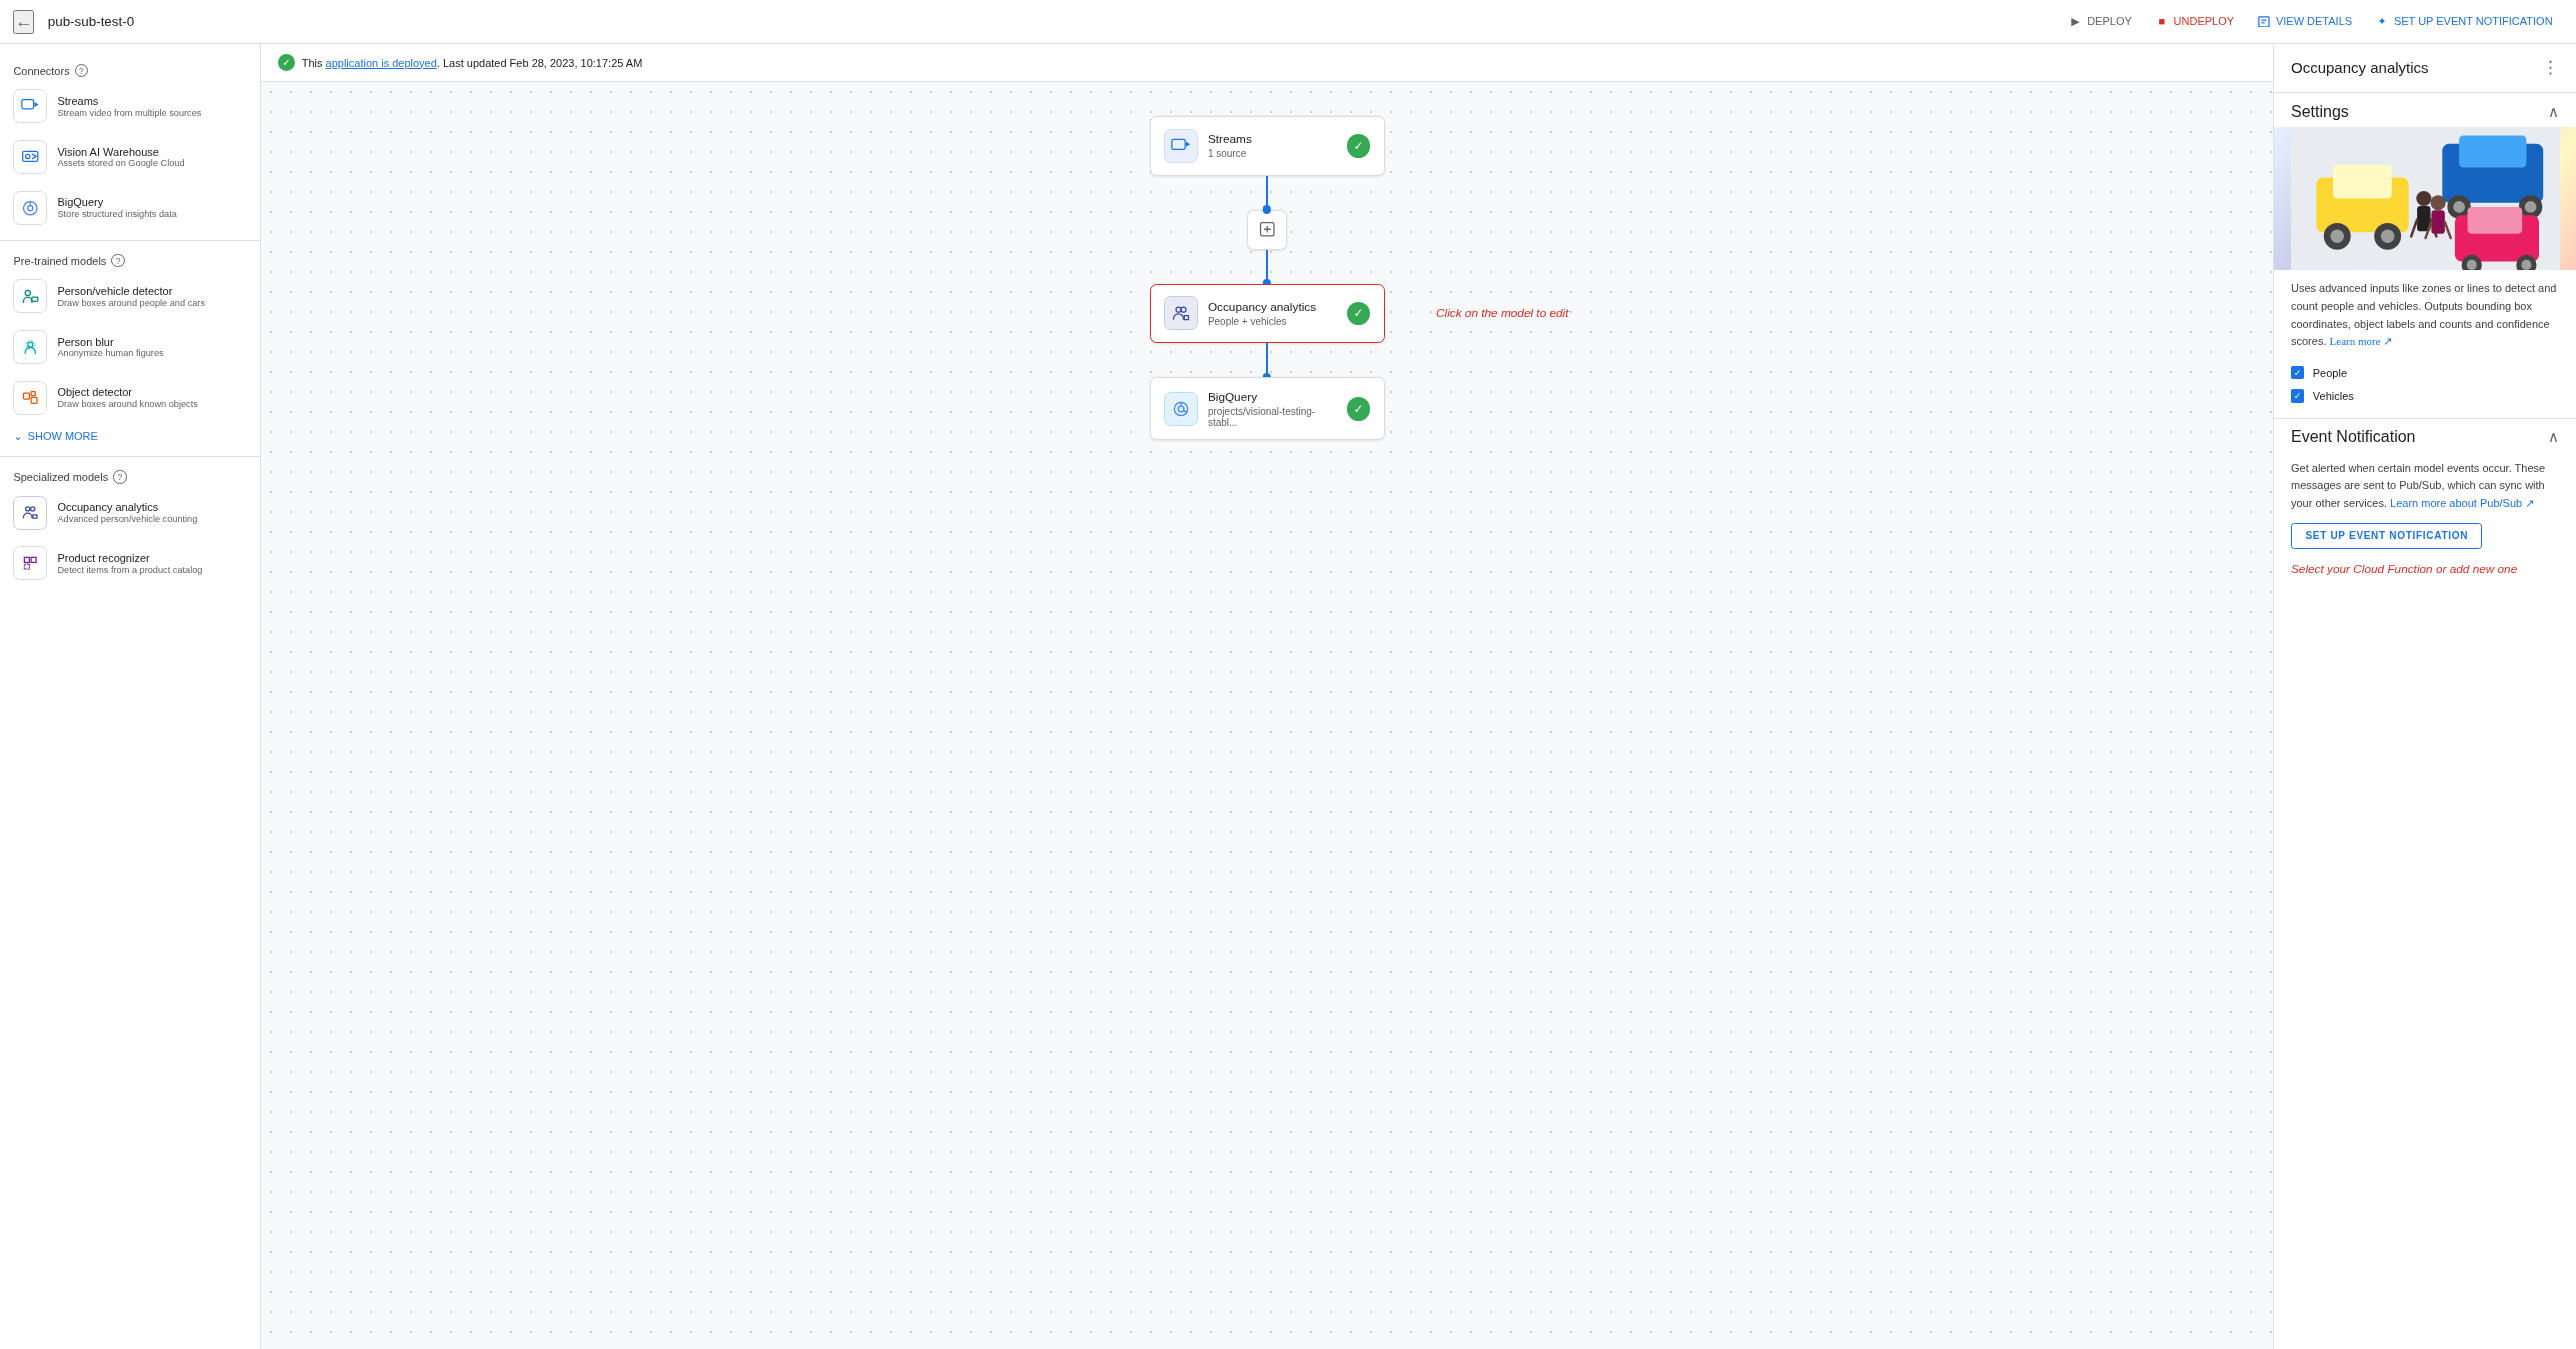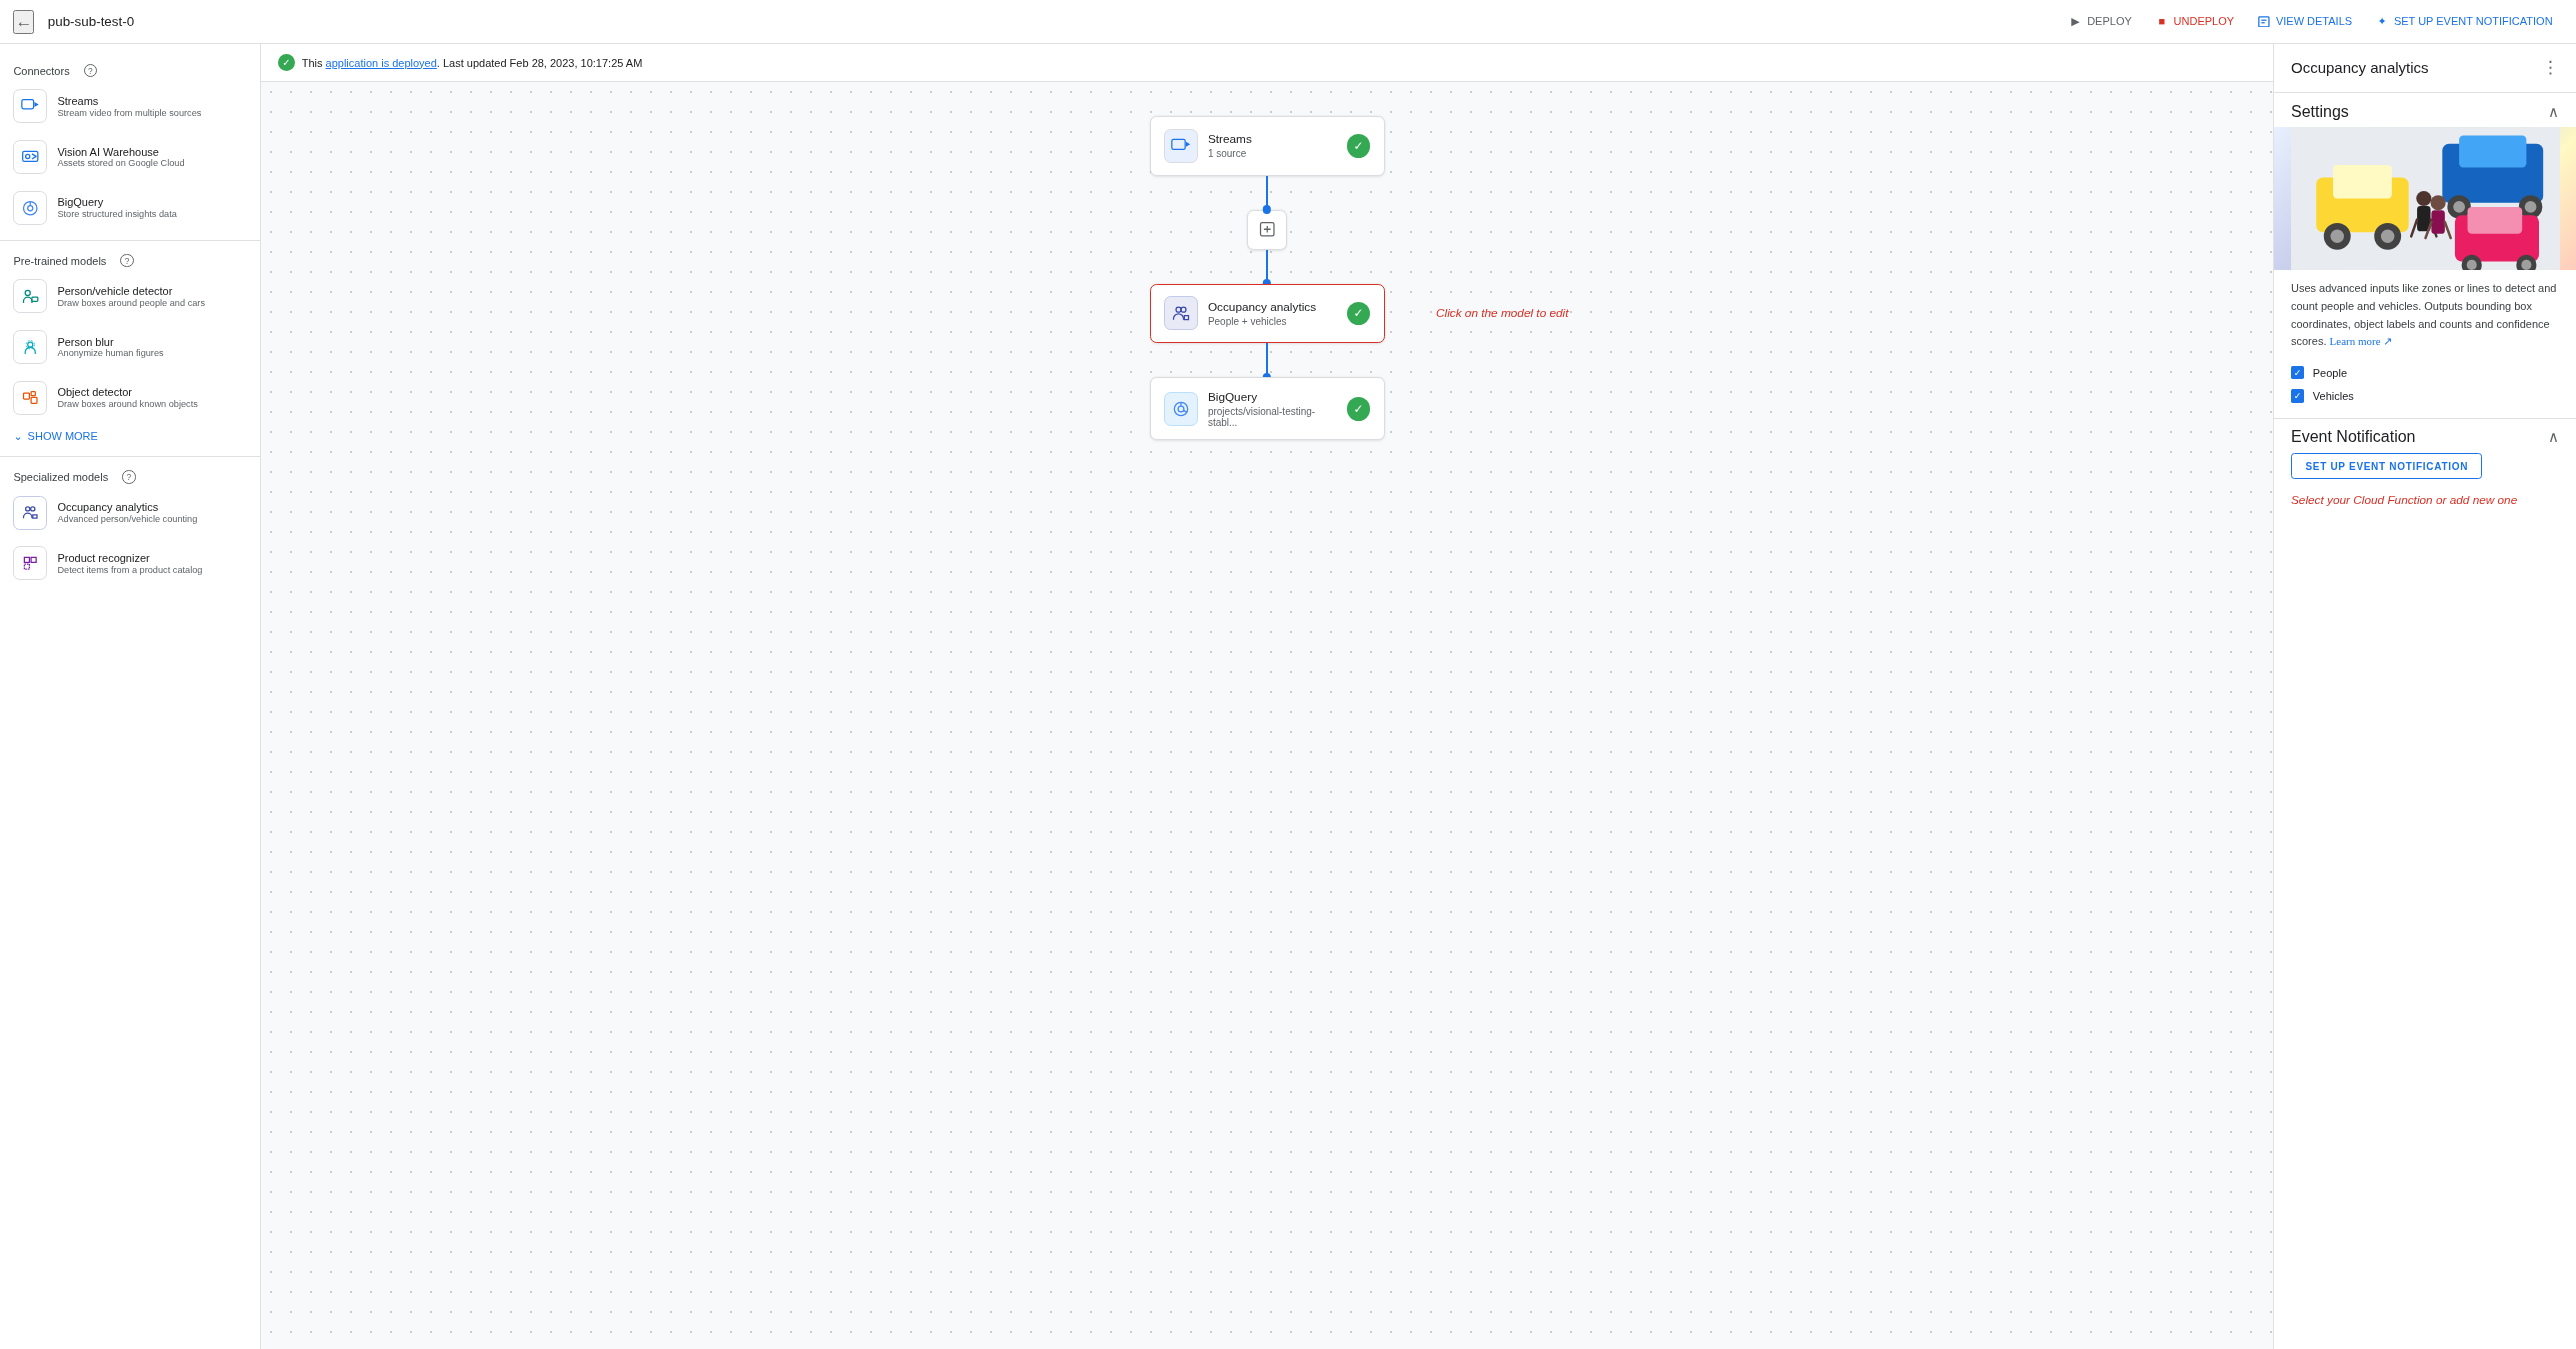--- a/index.html
+++ b/index.html
@@ -13,21 +13,21 @@
     .topbar-btn { display: flex; align-items: center; gap: 5px; padding: 5px 10px; border: none; background: transparent; cursor: pointer; font-size: 11px; font-weight: 500; color: #5f6368; border-radius: 3.4px; }
     .topbar-btn.blue { color: #1a73e8; }
     .topbar-btn.red { color: #d93025; }
     .topbar-btn-icon { width: 13.4px; height: 13.4px; display: inline-flex; align-items: center; justify-content: center; }
 
     
     .main-layout { display: flex; flex: 1; overflow: hidden; }
 
     
     .sidebar { width: 261px; background: #fff; border-right: 0.8px solid #e0e0e0; overflow-y: auto; padding: 13.4px 0; flex-shrink: 0; }
-    .sidebar-section-title { font-size: 11px; font-weight: 500; color: #3c4043; padding: 6.7px 13.4px 3.4px; display: flex; align-items: center; gap: 14px; text-align: right; }
+    .sidebar-section-title { font-size: 11px; font-weight: 500; color: #3c4043; padding: 6.7px 13.4px 3.4px; display: flex; align-items: center; gap: 5px; text-align: right; }
     .help-icon { width: 13.4px; height: 13.4px; border-radius: 50%; border: 1.3px solid #5f6368; display: inline-flex; align-items: center; justify-content: center; font-size: 8.4px; color: #5f6368; cursor: pointer; }
     .sidebar-item { display: flex; align-items: center; gap: 10px; padding: 8.4px 13.4px; cursor: pointer; border-radius: 0; }
     .sidebar-item-icon { width: 34px; height: 34px; border-radius: 6.7px; border: 1.3px solid #dadce0; display: flex; align-items: center; justify-content: center; flex-shrink: 0; background: #fff; }
     .sidebar-item-text { display: flex; flex-direction: column; }
     .sidebar-item-name { font-size: 11px; font-weight: 500; color: #202124; }
     .sidebar-item-desc { font-size: 9.2px; color: #5f6368; margin-top: 0.8px; }
     .show-more { display: flex; align-items: center; gap: 5px; padding: 6.7px 13.4px; color: #1a73e8; font-size: 11px; cursor: pointer; font-weight: 500; }
     .sidebar-divider { height: 0.8px; background: #e0e0e0; margin: 6.7px 0; }
 
     
@@ -405,20 +405,24 @@
     </div>
 
     <div style="height:10px;"></div>
     <div style="height:0.8px;background:#e0e0e0;margin:0 0 0 0;"></div>
 
     <div class="section-header">
       <span class="section-title">Event Notification</span>
       <span class="section-toggle">∧</span>
     </div>
 
+    <p class="event-desc">
+      <span>Get alerted when certain model events occur. These messages are sent to Pub/Sub, which can sync with your other services.</span>
+      <a style="color:#1a73e8;text-decoration:none;"> <span>Learn more about Pub/Sub</span> ↗</a>
+    </p>
 
     <button class="setup-btn">SET UP EVENT NOTIFICATION</button>
 
     <div class="select-hint">Select your Cloud Function or add new one</div>
 
 
   </div>
 </div>
 
 

